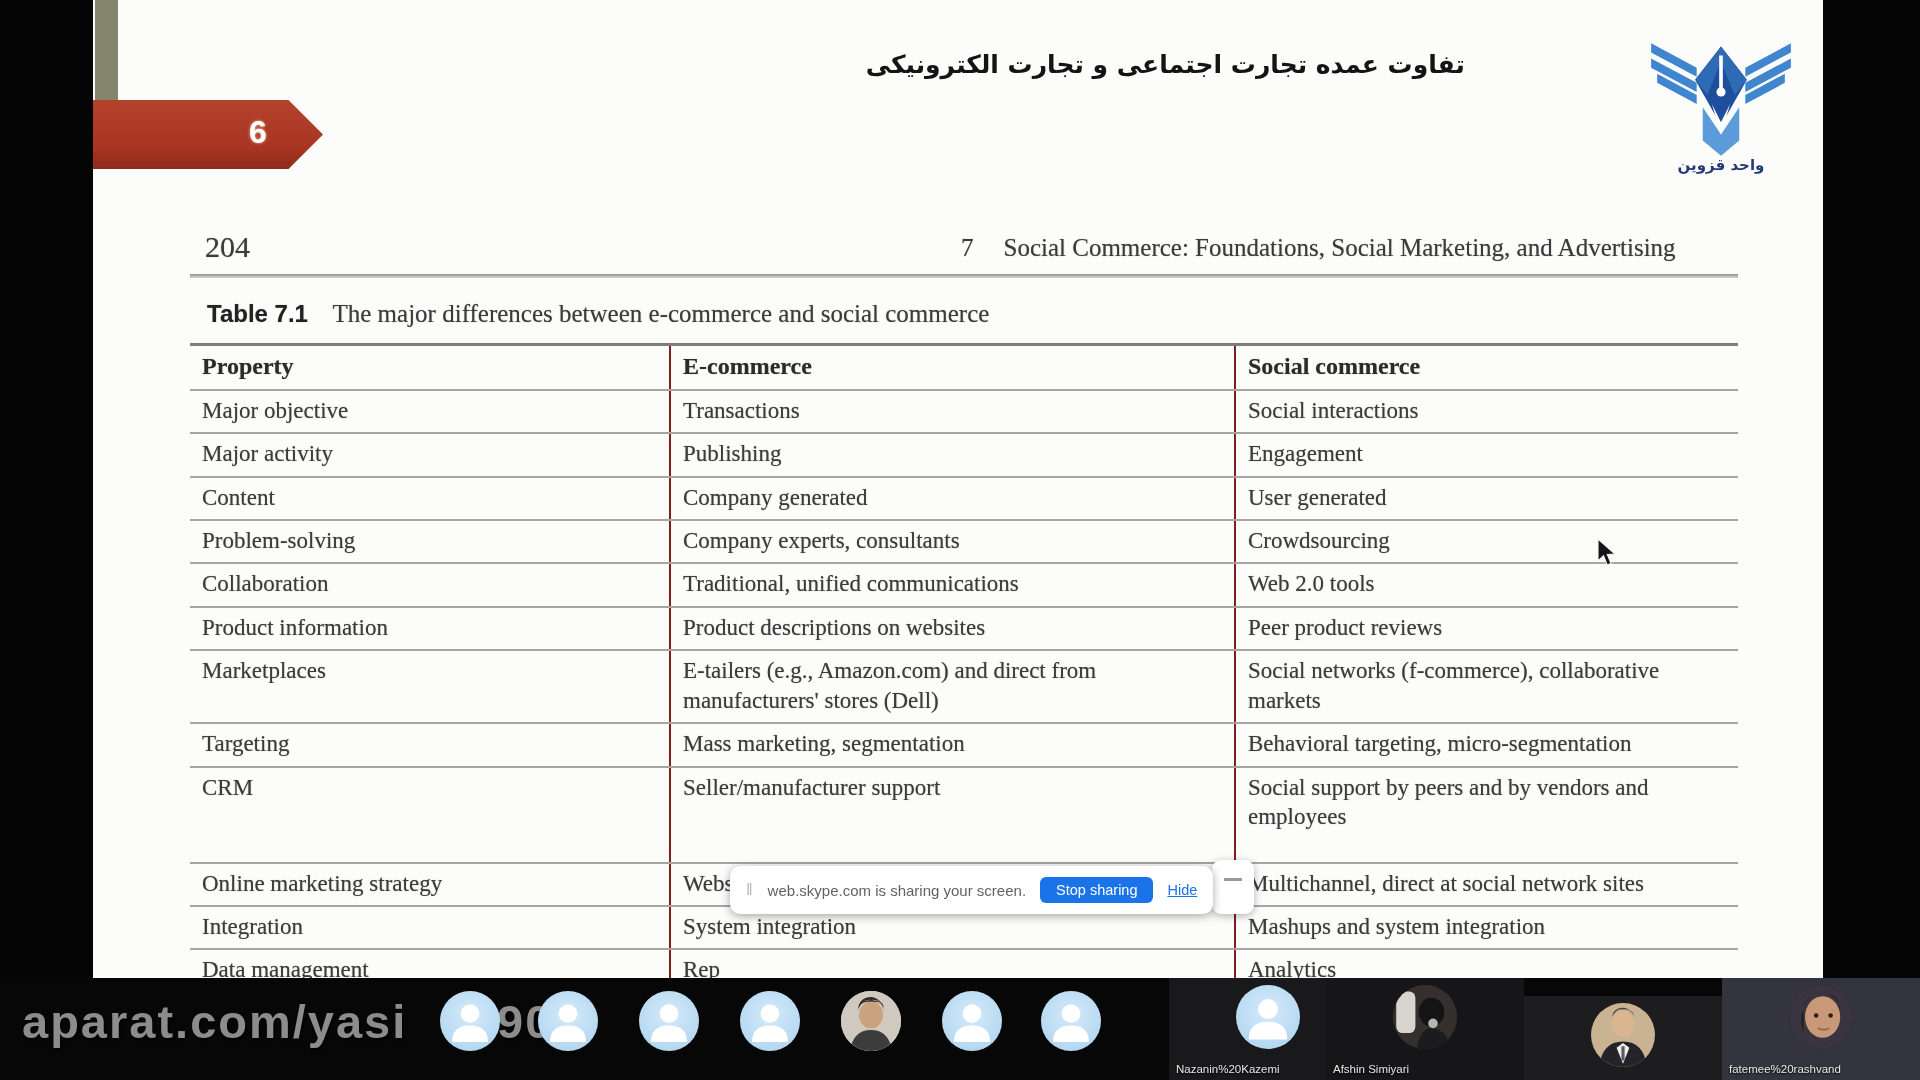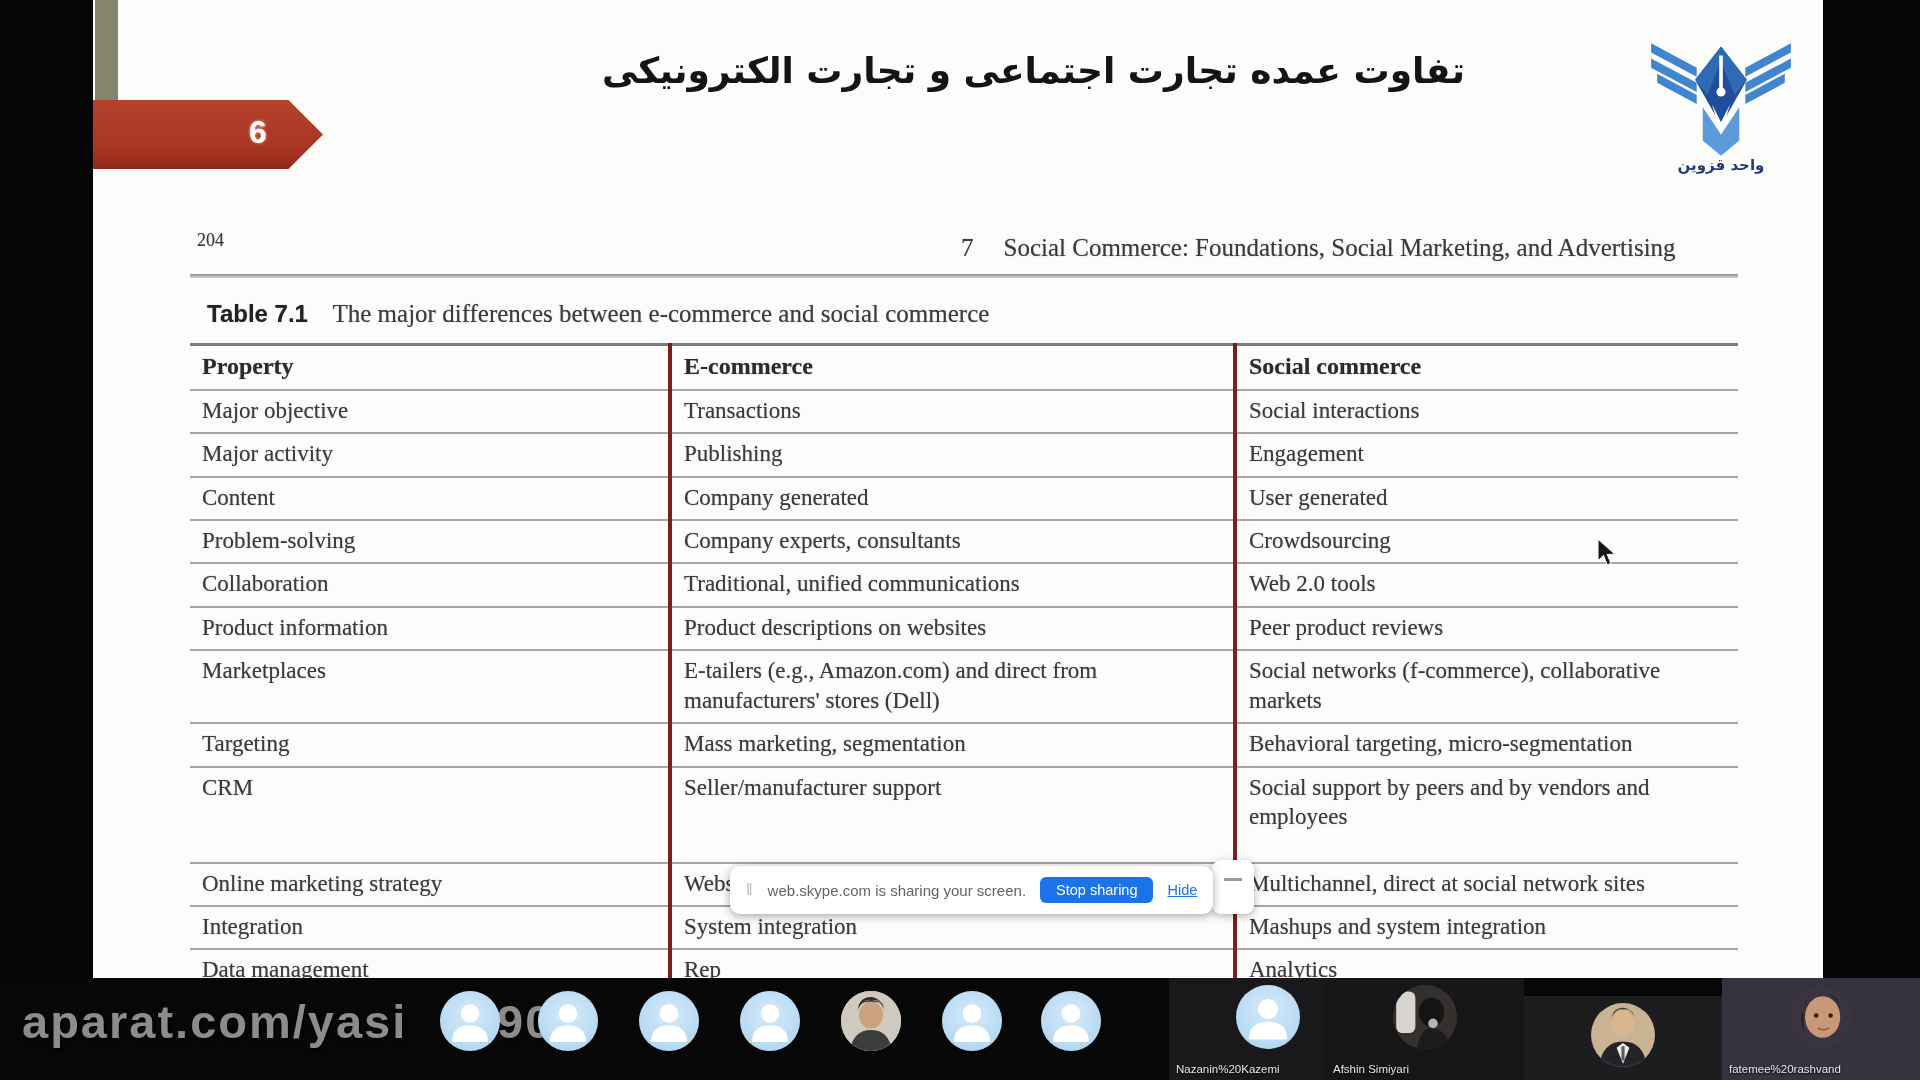--- a/index.html
+++ b/index.html
@@ -8,43 +8,43 @@
 
   
   .slide{position:absolute;left:93px;top:0;width:1730px;height:978px;background:#fcfcfb;}
   .olive-strip{position:absolute;left:2px;top:0;width:23px;height:102px;background:#85856d;}
   .red-arrow{position:absolute;left:0;top:100px;width:230px;height:69px;
              background:linear-gradient(180deg,#b5422c 0%,#a83522 70%,#8e2a1a 100%);
              clip-path:polygon(0 0,85% 0,100% 50%,85% 100%,0 100%);}
   .slide-number{position:absolute;left:135px;top:14px;width:60px;text-align:center;
                 color:#fff;font-size:32px;font-weight:bold;text-shadow:0 0 3px rgba(255,230,200,.9);}
   .fa-title{position:absolute;right:358px;top:50px;direction:rtl;color:#141414;
-            font-family:"DejaVu Sans",sans-serif;font-weight:bold;font-size:36px;letter-spacing:0;}
+            font-family:"DejaVu Sans",sans-serif;font-weight:bold;font-size:25px;letter-spacing:0;}
 
   
   .logo{position:absolute;left:1552px;top:16px;width:152px;height:158px;}
   .logo-caption{position:absolute;left:0;right:0;bottom:0;text-align:center;direction:rtl;
                 font-family:"DejaVu Sans",sans-serif;font-size:15px;font-weight:bold;color:#233a78;}
 
   
   .scan{color:#3b3b3b;font-family:"Liberation Serif",serif;text-shadow:0 0 1px rgba(70,70,70,.55);}
-  .page-num{position:absolute;left:104px;top:230px;font-size:18px;}
+  .page-num{position:absolute;left:112px;top:230px;font-size:30px;}
   .chapter-line{position:absolute;left:868px;top:234px;font-size:25px;display:flex;gap:30px;}
   .page-rule{position:absolute;left:97px;top:274px;width:1548px;height:4px;
              background:linear-gradient(180deg,#8f8f8d,#d6d6d3);}
   .tbl-caption{position:absolute;left:97px;top:300px;font-size:25px;}
   .tbl-caption b{font-family:"Liberation Sans",sans-serif;font-size:24px;color:#222;margin-left:17px;}
 
   table.booktable{position:absolute;left:97px;top:343px;width:1548px;border-collapse:collapse;
                   table-layout:fixed;border-top:3px solid #7d7d7b;}
   table.booktable td,table.booktable th{font-family:"Liberation Serif",serif;font-size:23px;
       color:#3b3b3b;text-align:left;vertical-align:top;padding:5px 12px 7px 12px;line-height:1.28;
       border-bottom:2px solid #a6a6a4;text-shadow:0 0 1px rgba(70,70,70,.55);font-weight:normal;}
   table.booktable th{font-weight:bold;font-size:24px;color:#2b2b2b;}
-  table.booktable .c2,table.booktable .c3{border-left:4px solid #7f1d1d;}
+  table.booktable .c2,table.booktable .c3{border-left:2px solid #7f1d1d;}
 
   
   .share-bar{position:absolute;left:730px;top:866px;height:48px;display:flex;align-items:center;
              gap:14px;background:#fff;border-radius:10px;padding:0 16px;
              box-shadow:0 2px 10px rgba(0,0,0,.35);z-index:40;}
   .share-handle{color:#b9b9b9;font-size:16px;letter-spacing:1px;}
   .share-msg{font-size:15px;color:#5f6368;white-space:nowrap;}
   .stop-btn{background:#1a73e8;color:#fff;border:none;border-radius:6px;font-size:14.5px;
             padding:5px 16px;font-family:"Liberation Sans",sans-serif;cursor:pointer;}
   .hide-link{color:#1a73e8;font-size:14.5px;text-decoration:underline;cursor:pointer;white-space:nowrap;}

